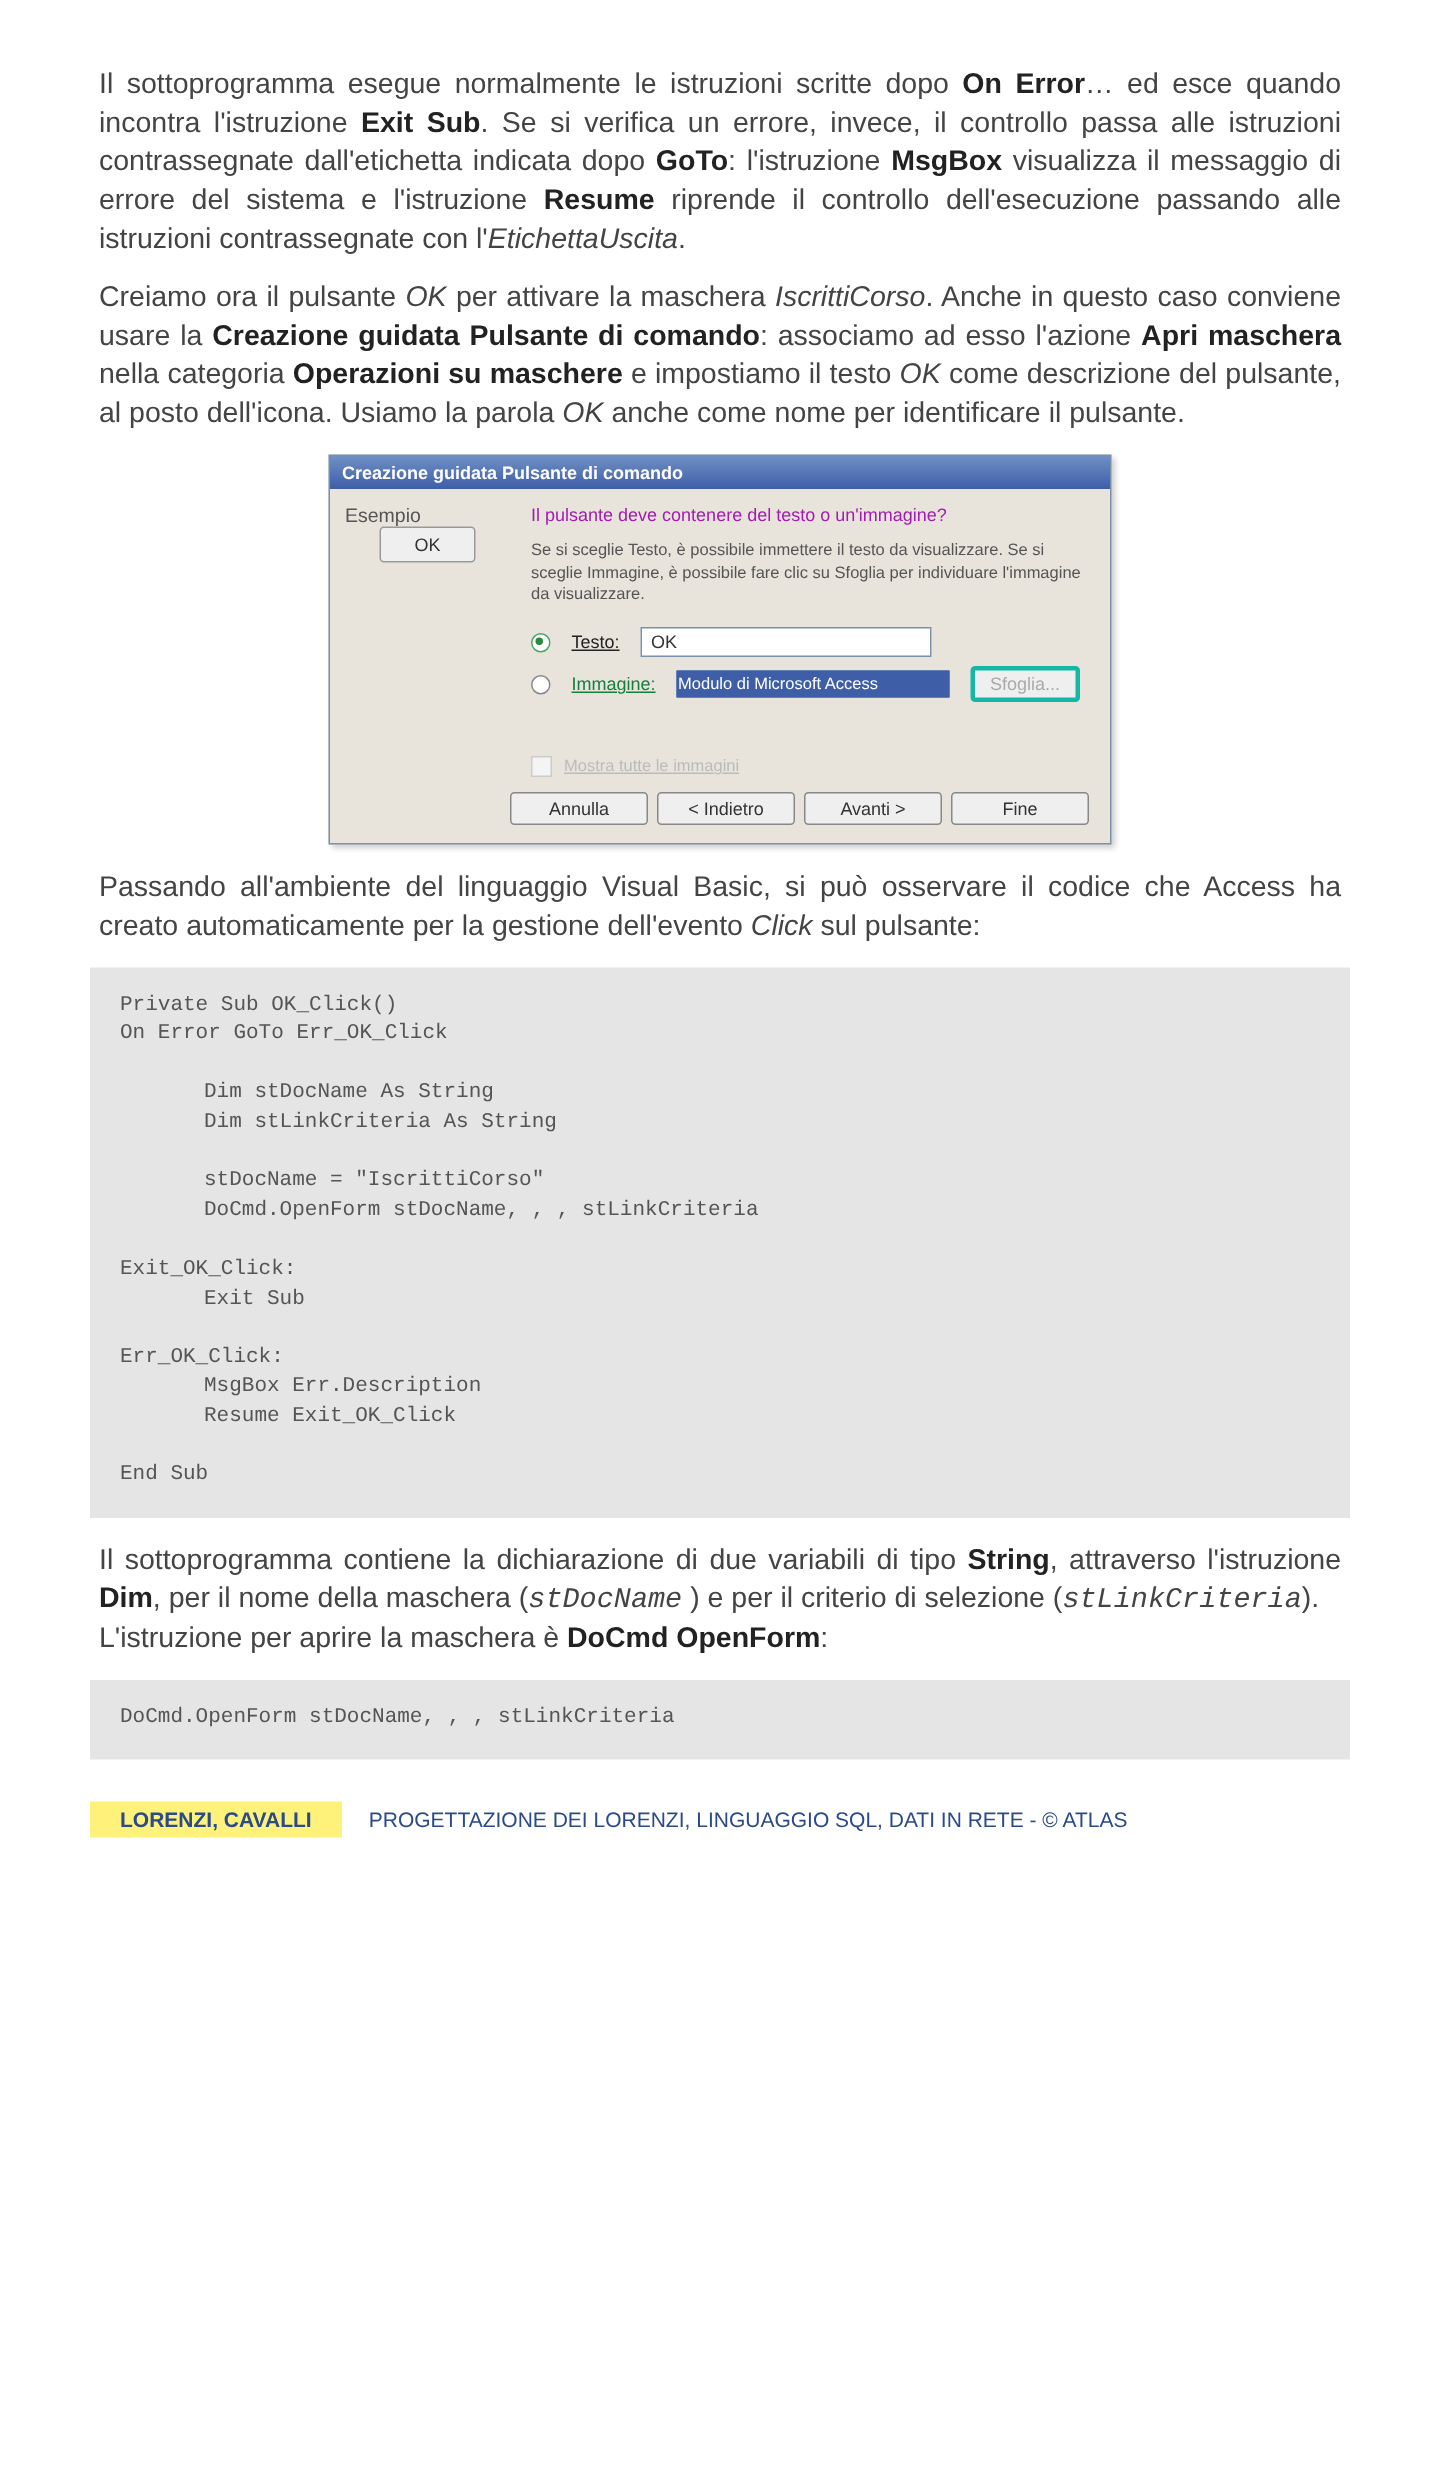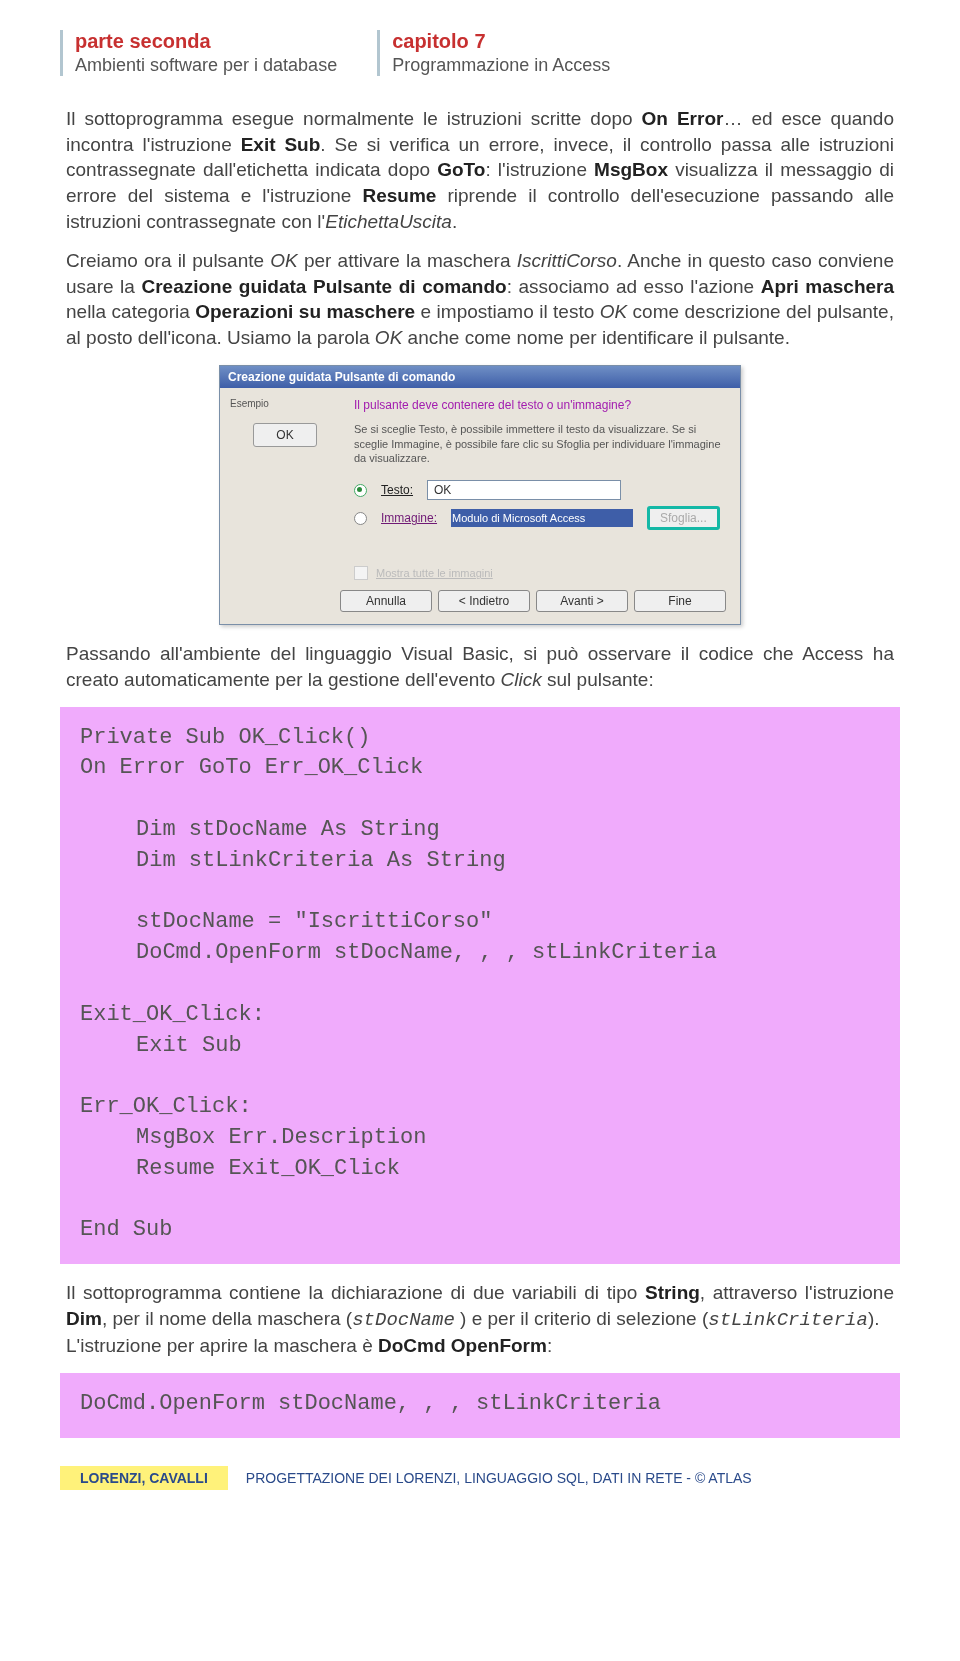--- a/index.html
+++ b/index.html
@@ -65,24 +65,23 @@
     display: flex;
   }
   .dialog-preview {
     width: 110px;
     padding: 10px;
     display: flex;
     flex-direction: column;
     align-items: center;
   }
   .preview-label {
-    font-size: 10px;
+    font-size: 13px;
     color: #555;
     align-self: flex-start;
-    margin-bottom: 14px;
   }
   .ok-sample {
     border: 1px solid #999;
     background: #efefef;
     padding: 4px 22px;
     font-size: 12px;
     color: #333;
     border-radius: 3px;
   }
   .dialog-right {
@@ -161,24 +160,24 @@
     border: 1px solid #888;
     background: #efefef;
     padding: 3px 14px;
     font-size: 12px;
     color: #333;
     border-radius: 3px;
     min-width: 62px;
     text-align: center;
   }
   .code-block {
-    background: #f0abfc;
+    background: #e5e5e5;
     padding: 16px 20px 18px 20px;
     font-family: "Courier New", monospace;
-    font-size: 22px;
+    font-size: 14px;
     color: #555;
     line-height: 1.4;
     white-space: pre;
     margin: 10px 0 16px 0;
   }
   .code-line { white-space: pre; }
   .code-indent1 { padding-left: 56px; }
   .page-footer {
     margin-top: 28px;
     display: flex;
@@ -195,30 +194,20 @@
   .footer-book {
     color: #2a4a8a;
     font-size: 14px;
   }
 </style>
 </head>
 <body>
 
 <div class="page">
 
-  <div class="header">
-    <div class="header-col">
-      <p class="header-title">parte seconda</p>
-      <p class="header-sub">Ambienti software per i database</p>
-    </div>
-    <div class="header-col">
-      <p class="header-title">capitolo 7</p>
-      <p class="header-sub">Programmazione in Access</p>
-    </div>
-  </div>
 
   <p class="body-text">
     <span>Il sottoprogramma esegue normalmente le istruzioni scritte dopo </span><strong>On Error</strong><span>… ed esce quando incontra l'istruzione </span><strong>Exit Sub</strong><span>. Se si verifica un errore, invece, il controllo passa alle istruzioni contrassegnate dall'etichetta indicata dopo </span><strong>GoTo</strong><span>: l'istruzione </span><strong>MsgBox</strong><span> visualizza il messaggio di errore del sistema e l'istruzione </span><strong>Resume</strong><span> riprende il controllo dell'esecuzione passando alle istruzioni contrassegnate con l'</span><em>EtichettaUscita</em><span>.</span>
   </p>
 
   <p class="body-text">
     <span>Creiamo ora il pulsante </span><em>OK</em><span> per attivare la maschera </span><em>IscrittiCorso</em><span>. Anche in questo caso conviene usare la </span><strong>Creazione guidata Pulsante di comando</strong><span>: associamo ad esso l'azione </span><strong>Apri maschera</strong><span> nella categoria </span><strong>Operazioni su maschere</strong><span> e impostiamo il testo </span><em>OK</em><span> come descrizione del pulsante, al posto dell'icona. Usiamo la parola </span><em>OK</em><span> anche come nome per identificare il pulsante.</span>
   </p>
 
   <div class="dialog-wrap">
@@ -232,21 +221,21 @@
         <div class="dialog-right">
           <div class="dialog-q">Il pulsante deve contenere del testo o un'immagine?</div>
           <div class="dialog-hint">Se si sceglie Testo, è possibile immettere il testo da visualizzare. Se si sceglie Immagine, è possibile fare clic su Sfoglia per individuare l'immagine da visualizzare.</div>
           <div class="option-row">
             <span class="radio checked"></span>
             <span class="opt-label"><u>Testo:</u></span>
             <span class="opt-input">OK</span>
           </div>
           <div class="option-row">
             <span class="radio unchecked"></span>
-            <span class="opt-label" style="color:#701a75"><u>Immagine:</u></span>
+            <span class="opt-label" style="color:#15803d"><u>Immagine:</u></span>
             <span class="opt-highlight">Modulo di Microsoft Access</span>
             <span class="sfoglia">Sfoglia...</span>
           </div>
           <div class="show-all">
             <span class="chk"></span>
             <span><u>Mostra tutte le immagini</u></span>
           </div>
         </div>
       </div>
       <div class="dialog-footer">

